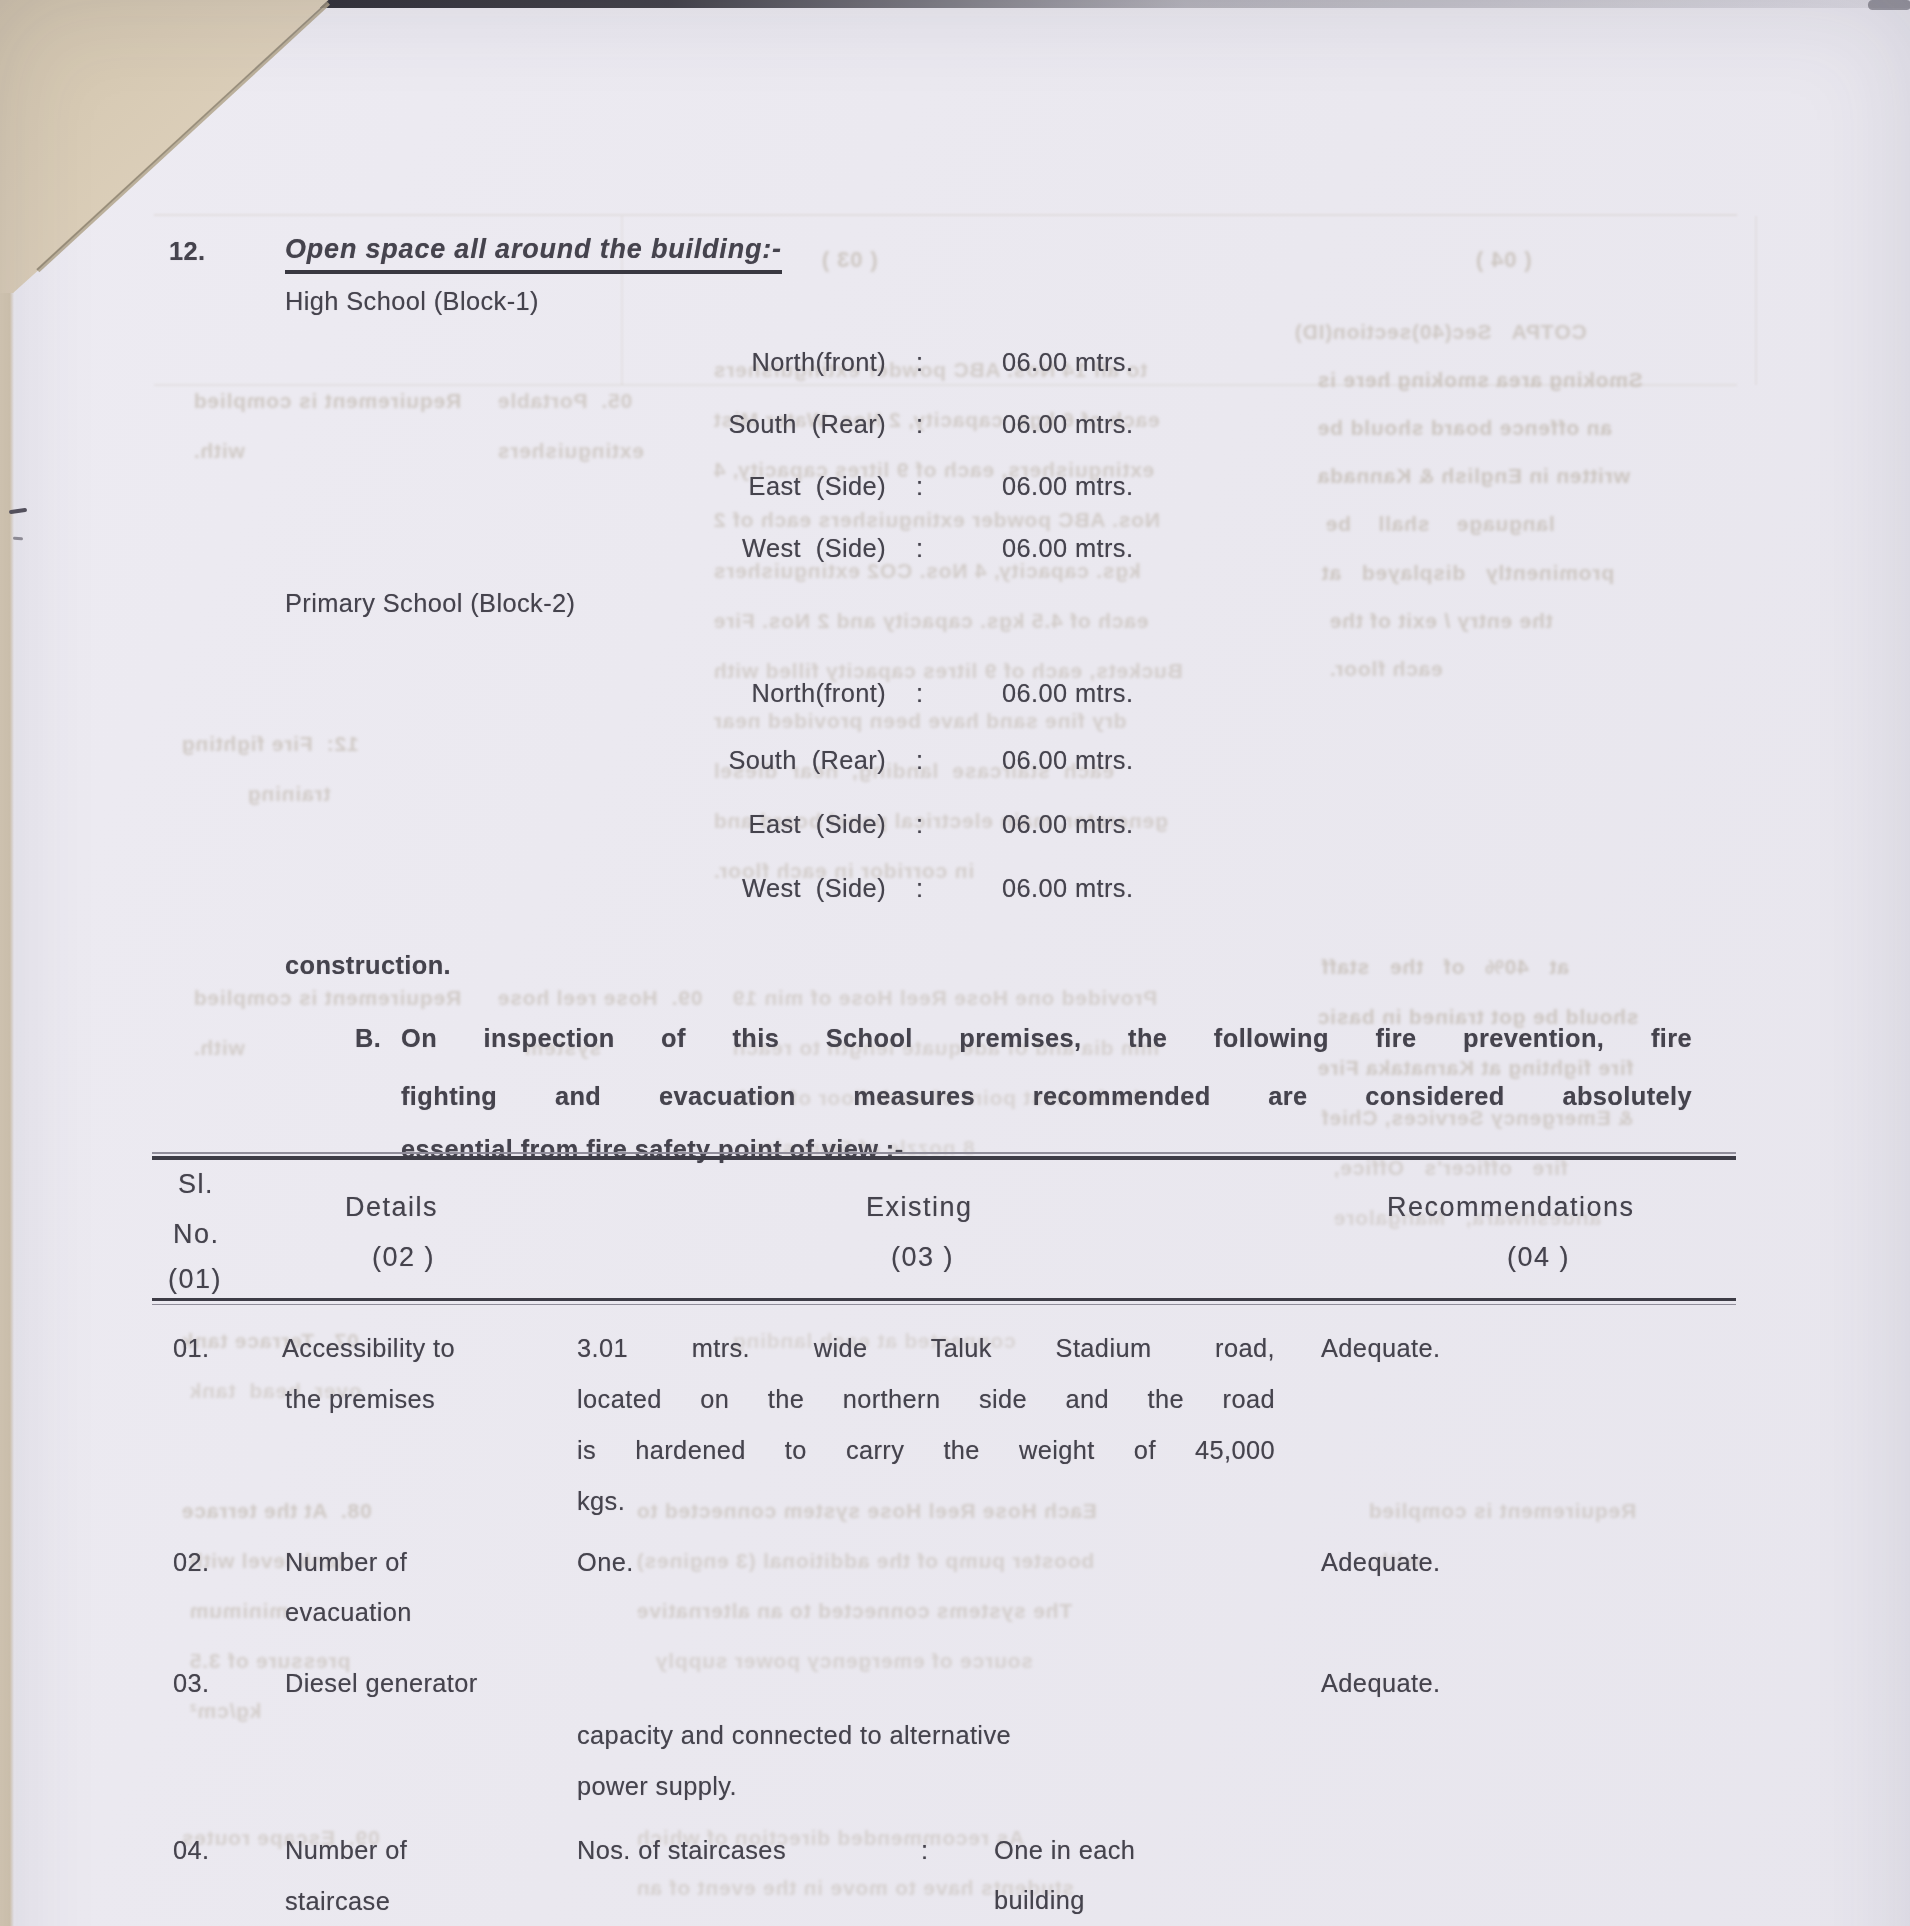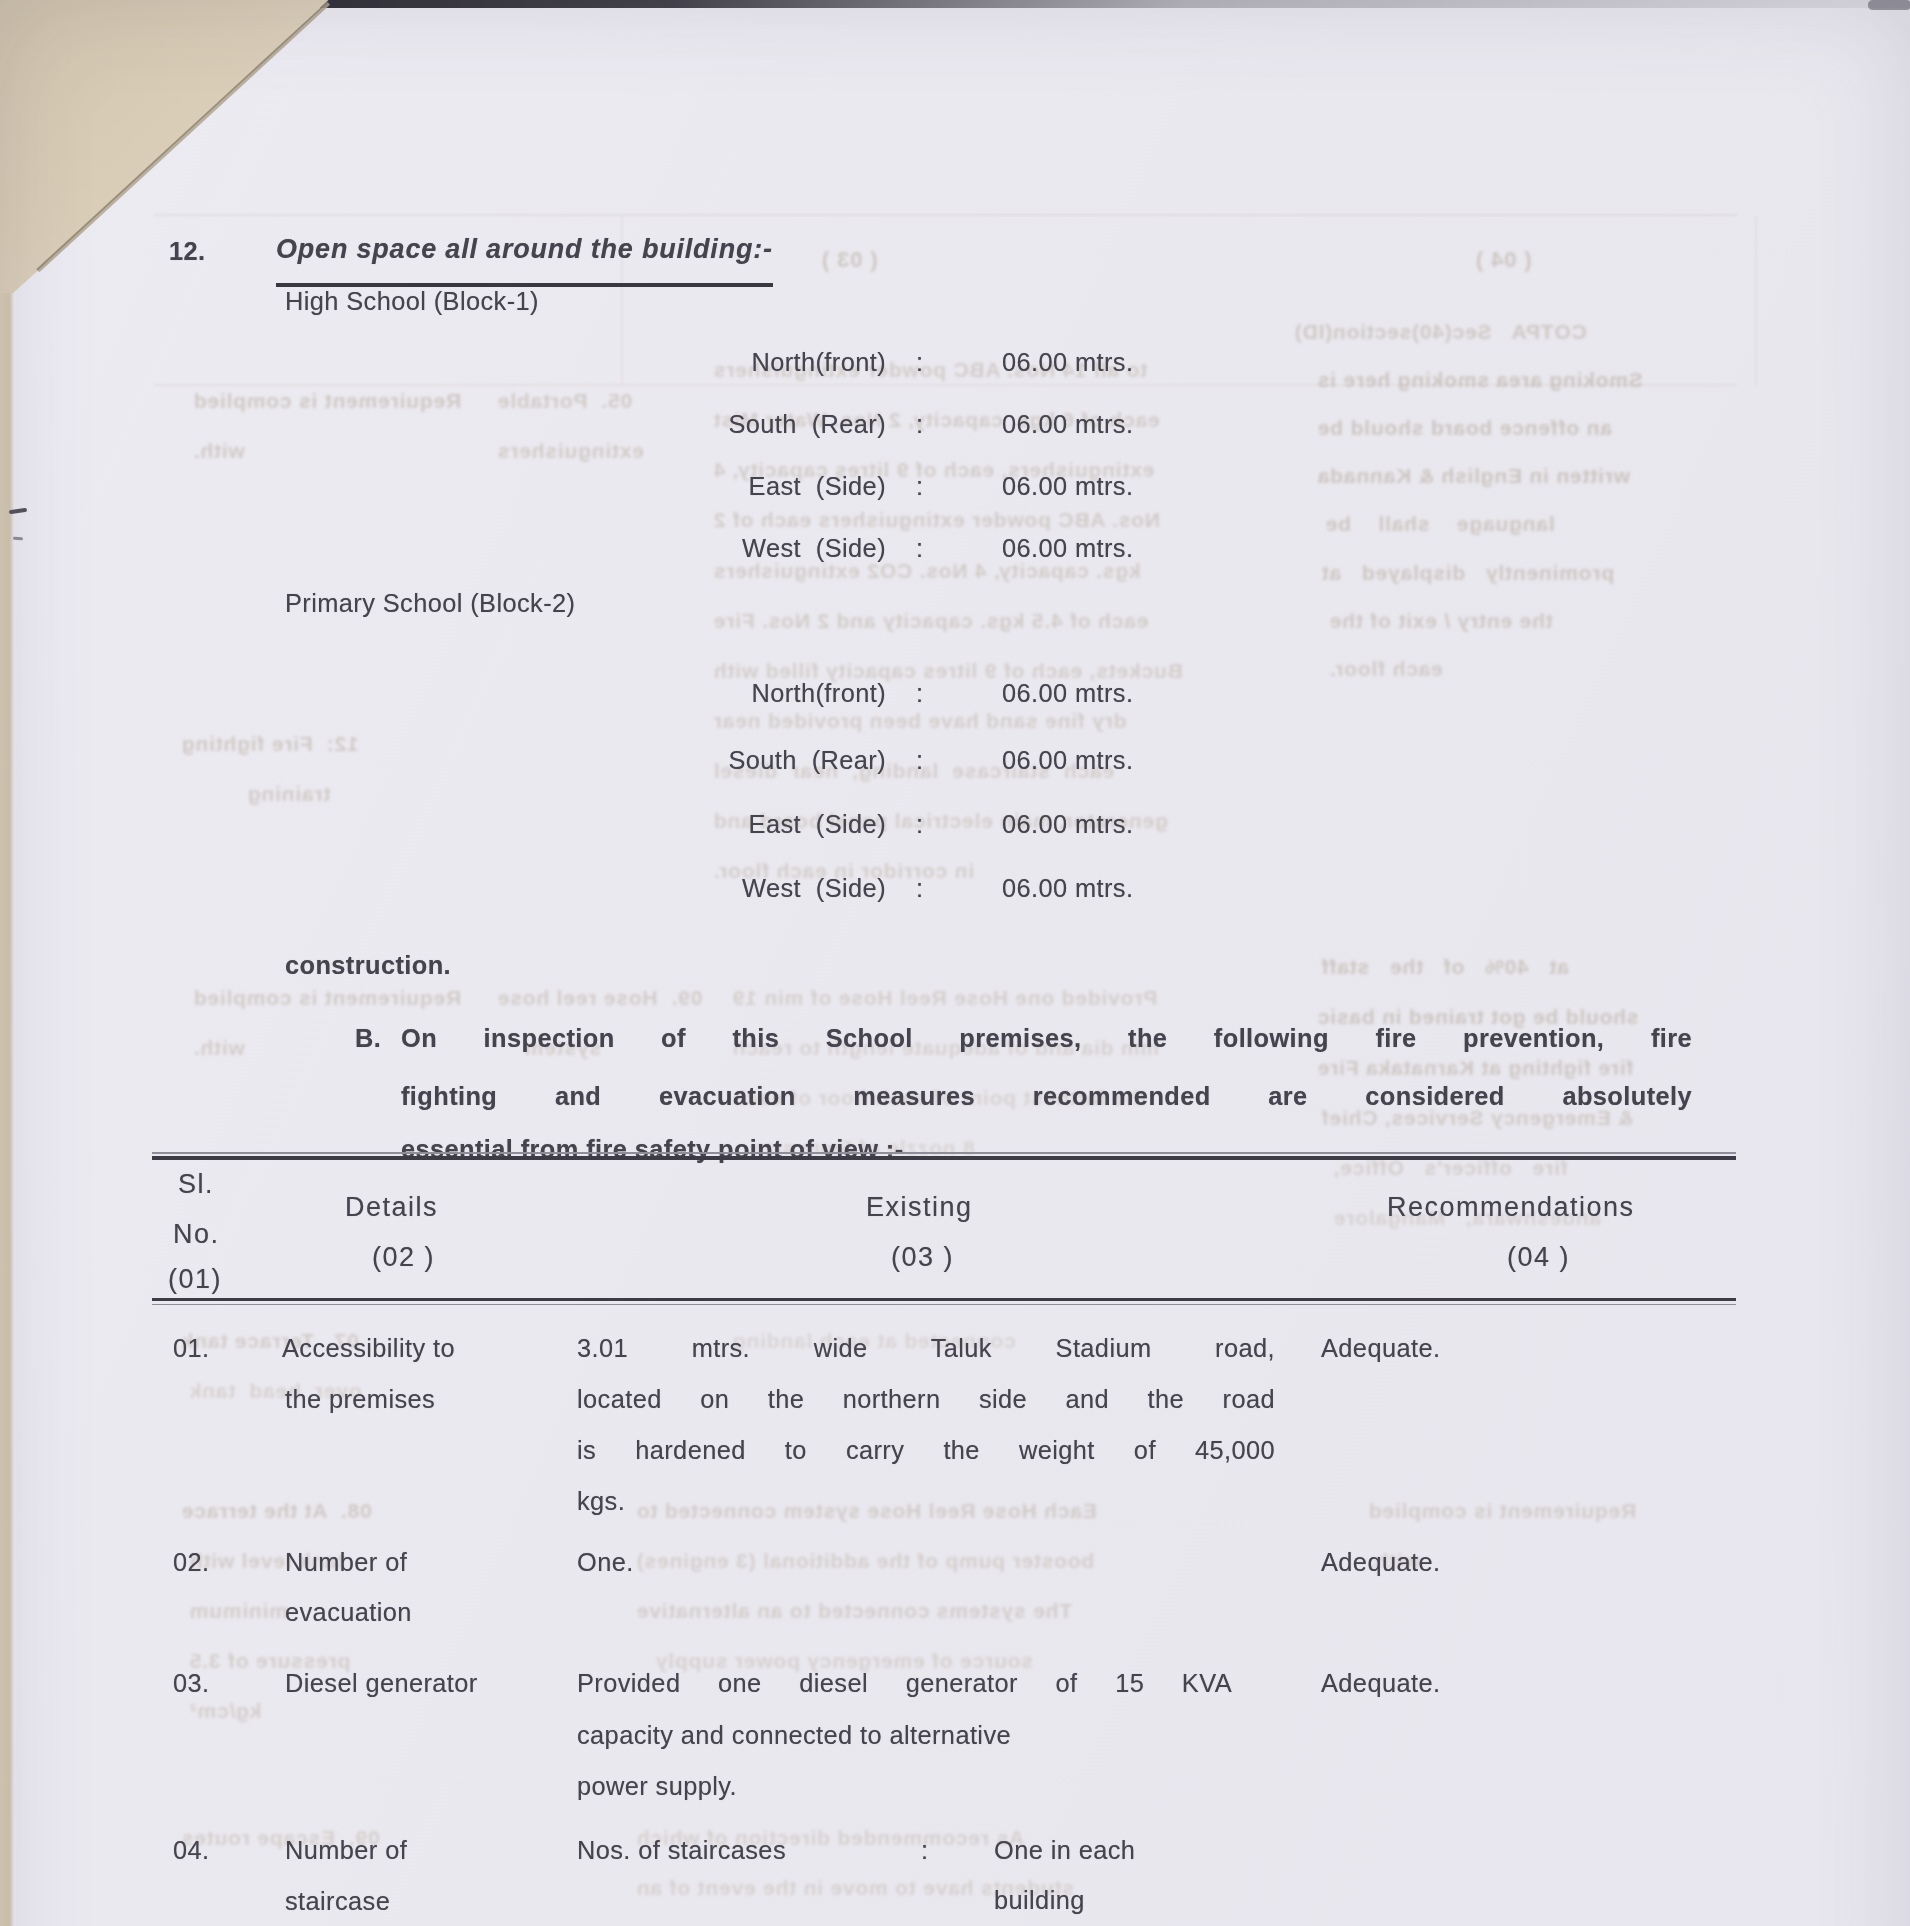--- a/index.html
+++ b/index.html
@@ -108,21 +108,21 @@
       <div class="bleed" style="left: 181px; top: 1826px; font-size: 21px; opacity: 0.3;">09.  Escape routes</div>
       <div class="bleed" style="left: 636px; top: 1826px; font-size: 21px; opacity: 0.28;">As recommended direction of which</div>
       <div class="bleed" style="left: 636px; top: 1876px; font-size: 21px; opacity: 0.28;">students have to move in the event of an</div>
     </div>
   <div class="bleedline" style="left:154px;top:214px;width:1583px;height:2.3px;opacity:.18"></div>
   <div class="bleedline" style="left:154px;top:384px;width:1583px;height:1.9px;opacity:.14"></div>
   <div class="bleedline" style="left:621px;top:216px;width:1.9px;height:169px;opacity:.13"></div>
   <div class="bleedline" style="left:1755px;top:216px;width:1.9px;height:169px;opacity:.13"></div>
 
   <div class="t b" style="left:169px;top:238px">12.</div>
-  <div class="t b i" style="left:276px;top:235px;font-size:27px;letter-spacing:0.8px;border-bottom:4.2px solid #393841;padding-bottom:19px">Open space all around the building:-</div>
+  <div class="t b i" style="left:285px;top:235px;font-size:27px;letter-spacing:0.8px;border-bottom:4.2px solid #393841;padding-bottom:6px">Open space all around the building:-</div>
 
   <div class="t" style="left:285px;top:288px">High School (Block-1)</div>
 
   <div class="t" style="left:578px;top:349px;width:308px;text-align:right">North(front)</div>
   <div class="t" style="left:916px;top:349px">:</div>
   <div class="t" style="left:1002px;top:349px">06.00 mtrs.</div>
 
   <div class="t" style="left:578px;top:411px;width:308px;text-align:right">South  (Rear)</div>
   <div class="t" style="left:916px;top:411px">:</div>
   <div class="t" style="left:1002px;top:411px">06.00 mtrs.</div>
@@ -185,21 +185,20 @@
   <div class="t" style="left:1321px;top:1335px">Adequate.</div>
 
   <div class="t" style="left:173px;top:1549px">02.</div>
   <div class="t" style="left:285px;top:1549px">Number of</div>
   <div class="t" style="left:285px;top:1599px">evacuation</div>
   <div class="t" style="left:577px;top:1549px">One.</div>
   <div class="t" style="left:1321px;top:1549px">Adequate.</div>
 
   <div class="t" style="left:173px;top:1670px">03.</div>
   <div class="t" style="left:285px;top:1670px">Diesel generator</div>
-  <div class="t jl" style="left:577px;top:1670px;width:655px">Provided one diesel generator of 15 KVA</div>
   <div class="t" style="left:577px;top:1722px">capacity and connected to alternative</div>
   <div class="t" style="left:577px;top:1773px">power supply.</div>
   <div class="t" style="left:1321px;top:1670px">Adequate.</div>
 
   <div class="t" style="left:173px;top:1837px">04.</div>
   <div class="t" style="left:285px;top:1837px">Number of</div>
   <div class="t" style="left:285px;top:1888px">staircase</div>
 
   <div class="t" style="left:577px;top:1837px">Nos. of staircases</div>
   <div class="t" style="left:921px;top:1837px">:</div>

